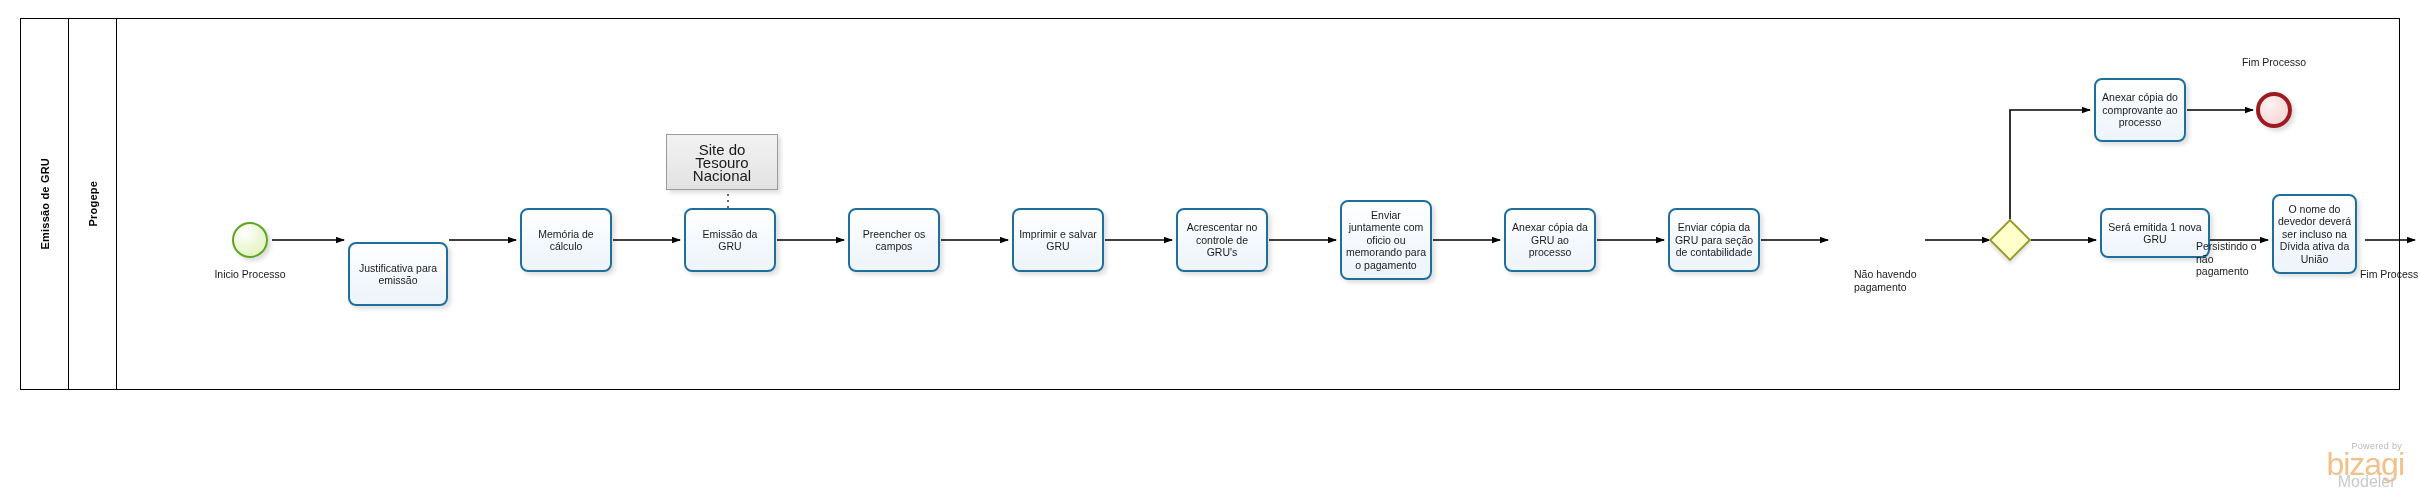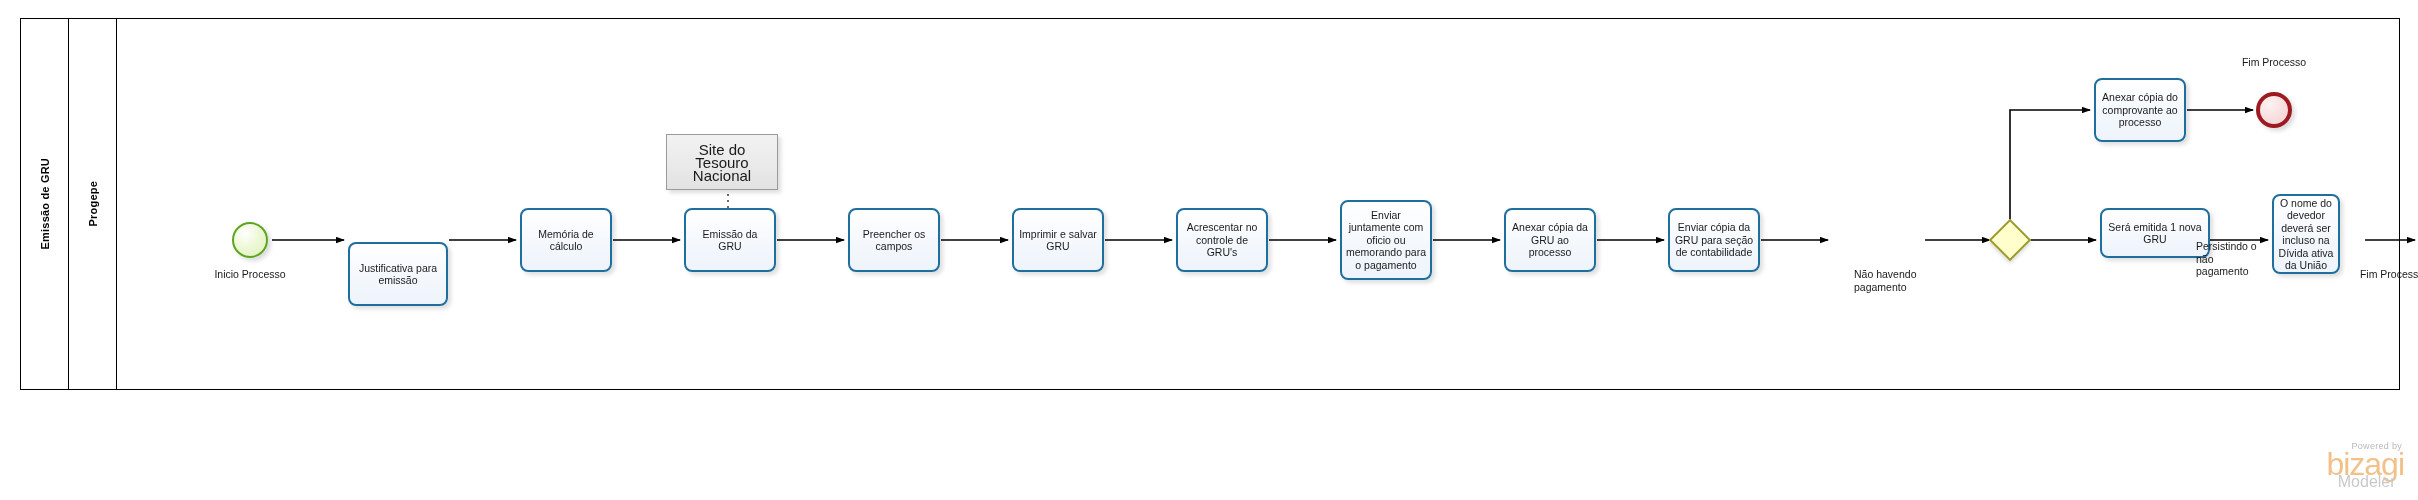--- a/index.html
+++ b/index.html
@@ -169,21 +169,21 @@
   <div class="lbl center" style="left:2218px;top:56px;width:112px;">Fim Processo</div>
 
   <div class="task" style="left:2100px;top:208px;width:110px;height:50px;">
     <span>Será emitida 1 nova GRU</span>
   </div>
 
   <div class="lbl" style="left:2196px;top:240px;width:70px;">Persistindo o
 não
 pagamento</div>
 
-  <div class="task" style="left:2272px;top:194px;width:68px;height:80px;">
+  <div class="task" style="left:2272px;top:194px;width:85px;height:80px;">
     <span>O nome do devedor deverá ser incluso na Dívida ativa da União</span>
   </div>
 
   <div class="lbl center" style="left:2336px;top:268px;width:112px;">Fim Processo</div>
 
   <div class="wm">
     <span class="pb">Powered by</span>
     <span class="bz">bizagi</span>
     <span class="md">Modeler</span>
   </div>

